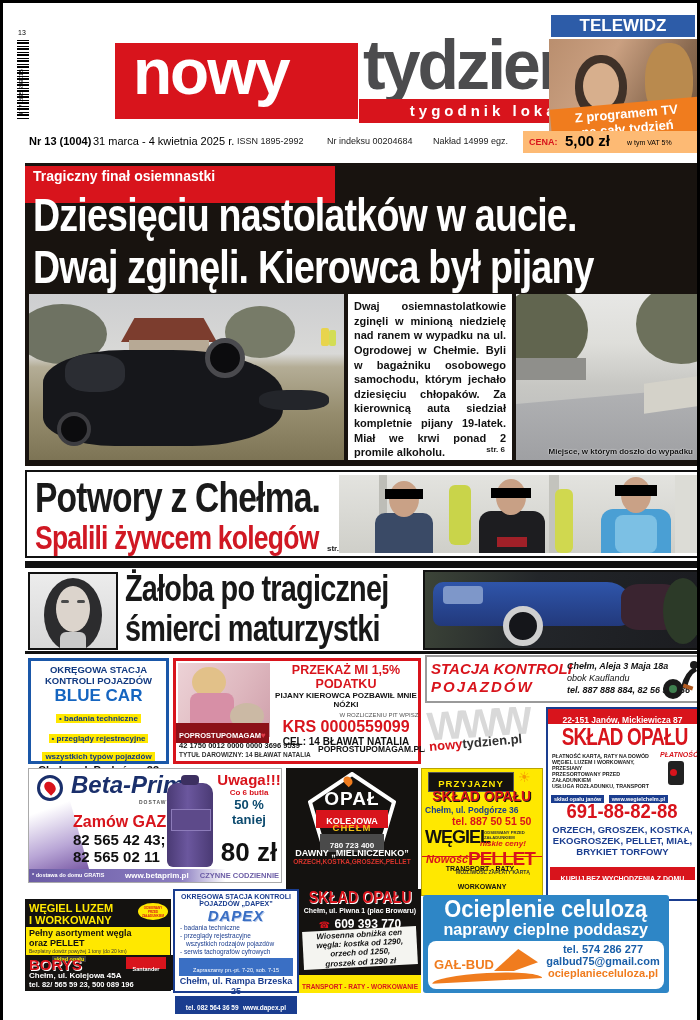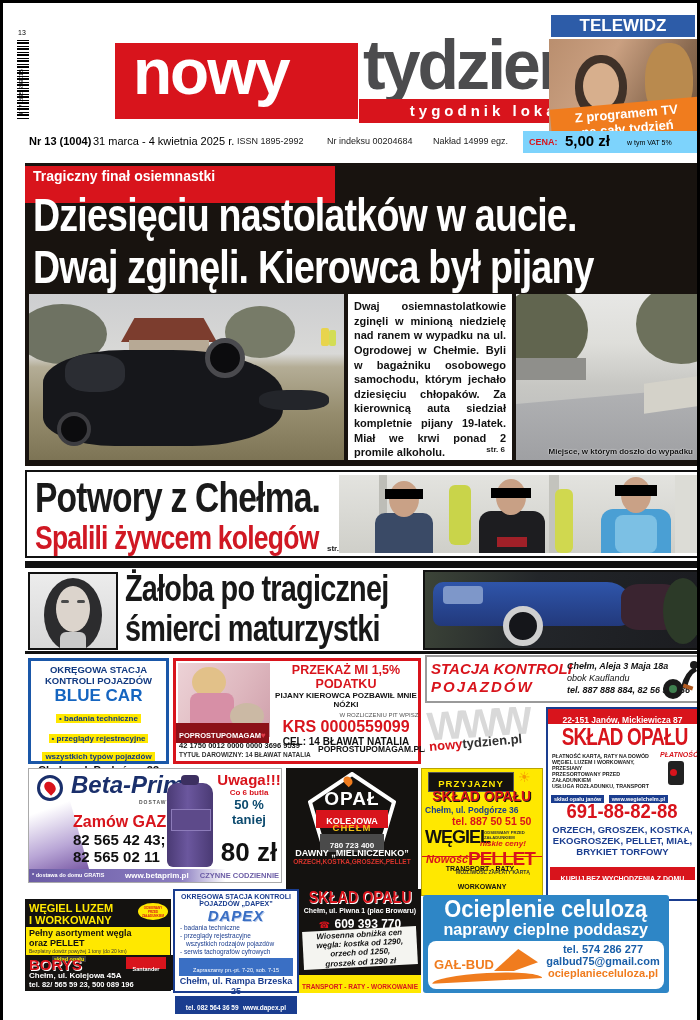--- a/index.html
+++ b/index.html
@@ -49,21 +49,21 @@
       <div class="b" style="font-size:13px;">na cały tydzień</div>
     </div>
   </div>
 
   <div class="abs" style="left:22px;top:128px;width:676px;height:22px;">
     <span class="abs b" style="left:4px;top:4px;font-size:11px;">Nr 13 (1004)</span>
     <span class="abs" style="left:68px;top:4px;font-size:11px;">31 marca - 4 kwietnia 2025 r.</span>
     <span class="abs" style="left:212px;top:5px;font-size:9px;color:#222;">ISSN 1895-2992</span>
     <span class="abs" style="left:302px;top:5px;font-size:9px;color:#222;">Nr indeksu 00204684</span>
     <span class="abs" style="left:408px;top:5px;font-size:9px;color:#222;">Nakład 14999 egz.</span>
-    <div class="abs" style="left:498px;top:0px;width:178px;height:22px;background:#7dd3fc;">
+    <div class="abs" style="left:498px;top:0px;width:178px;height:22px;background:#fdba74;">
       <span class="abs" style="left:6px;top:6px;font-size:9px;color:#d8141c;font-weight:bold;">CENA:</span>
       <span class="abs b" style="left:42px;top:1px;font-size:15px;">5,00 zł</span>
       <span class="abs" style="left:104px;top:8px;font-size:7px;">w tym VAT 5%</span>
     </div>
   </div>
 
   <div class="abs" style="left:22px;top:160px;width:676px;height:303px;background:#18130f;">
     <div class="abs" style="left:0;top:3px;width:310px;height:37px;background:#d8141c;">
       <span class="b" style="color:#fff;font-size:14px;line-height:21px;padding-left:8px;">Tragiczny finał osiemnastki</span>
     </div>

